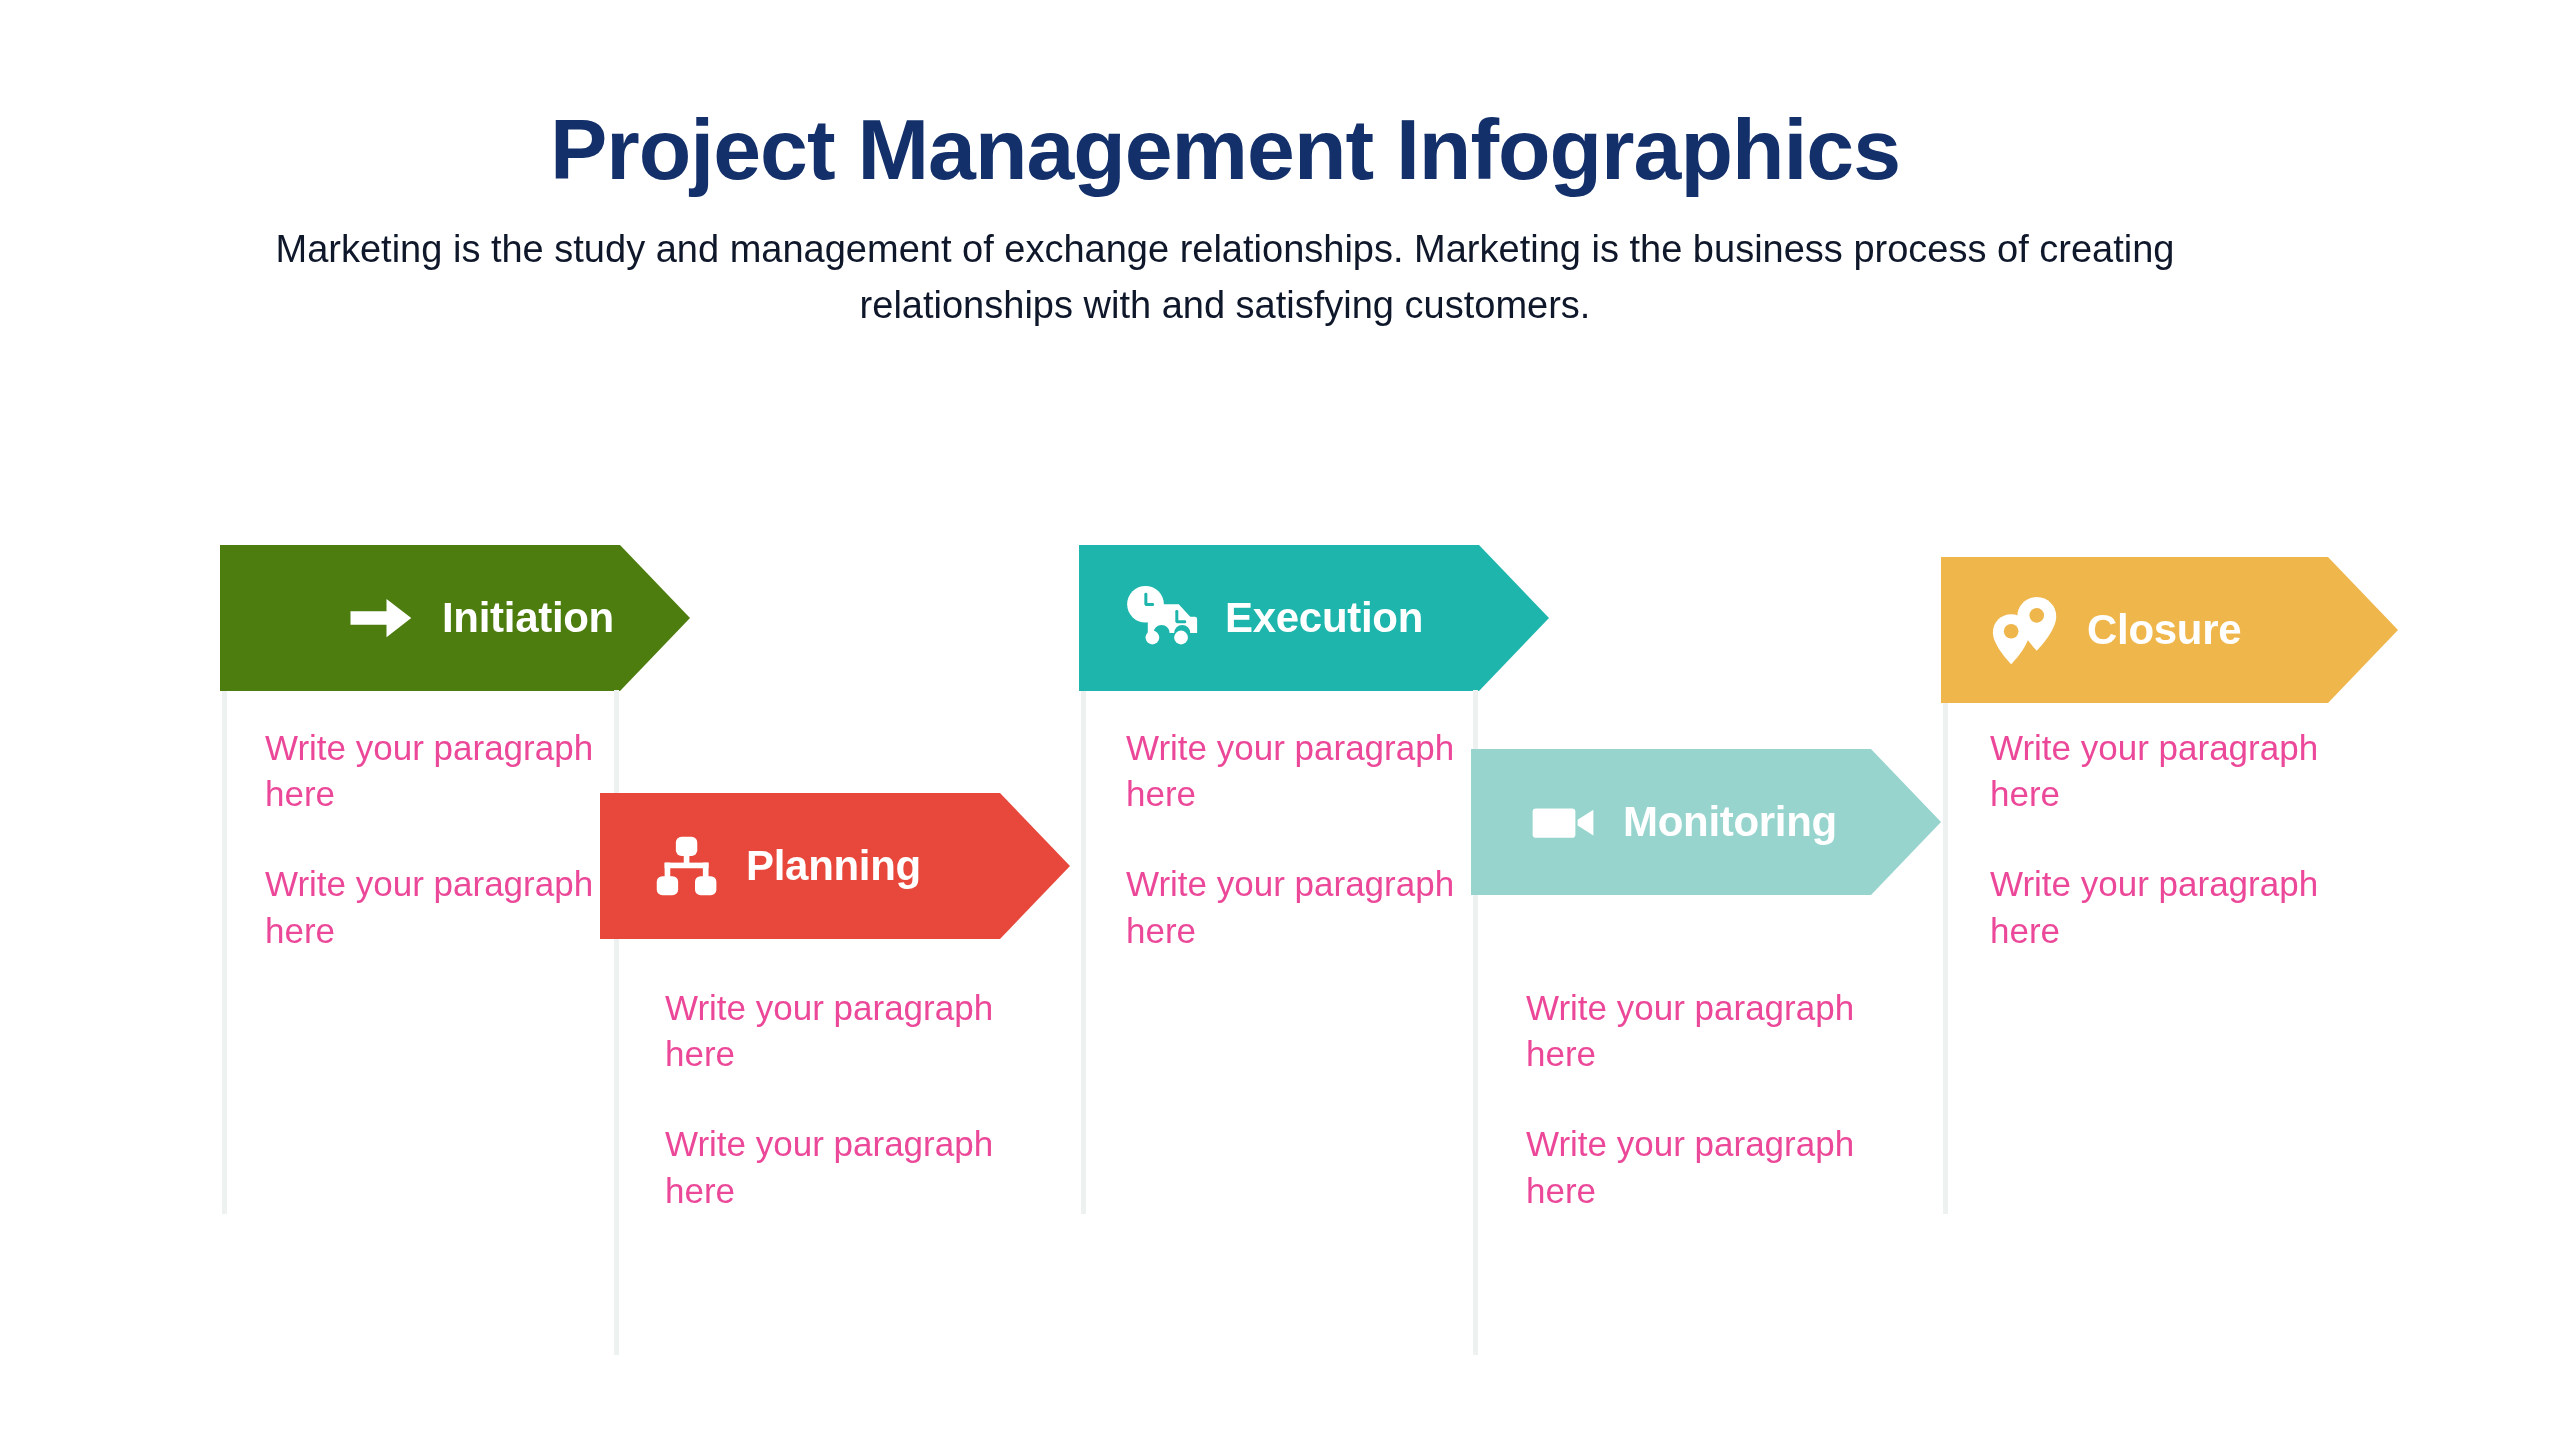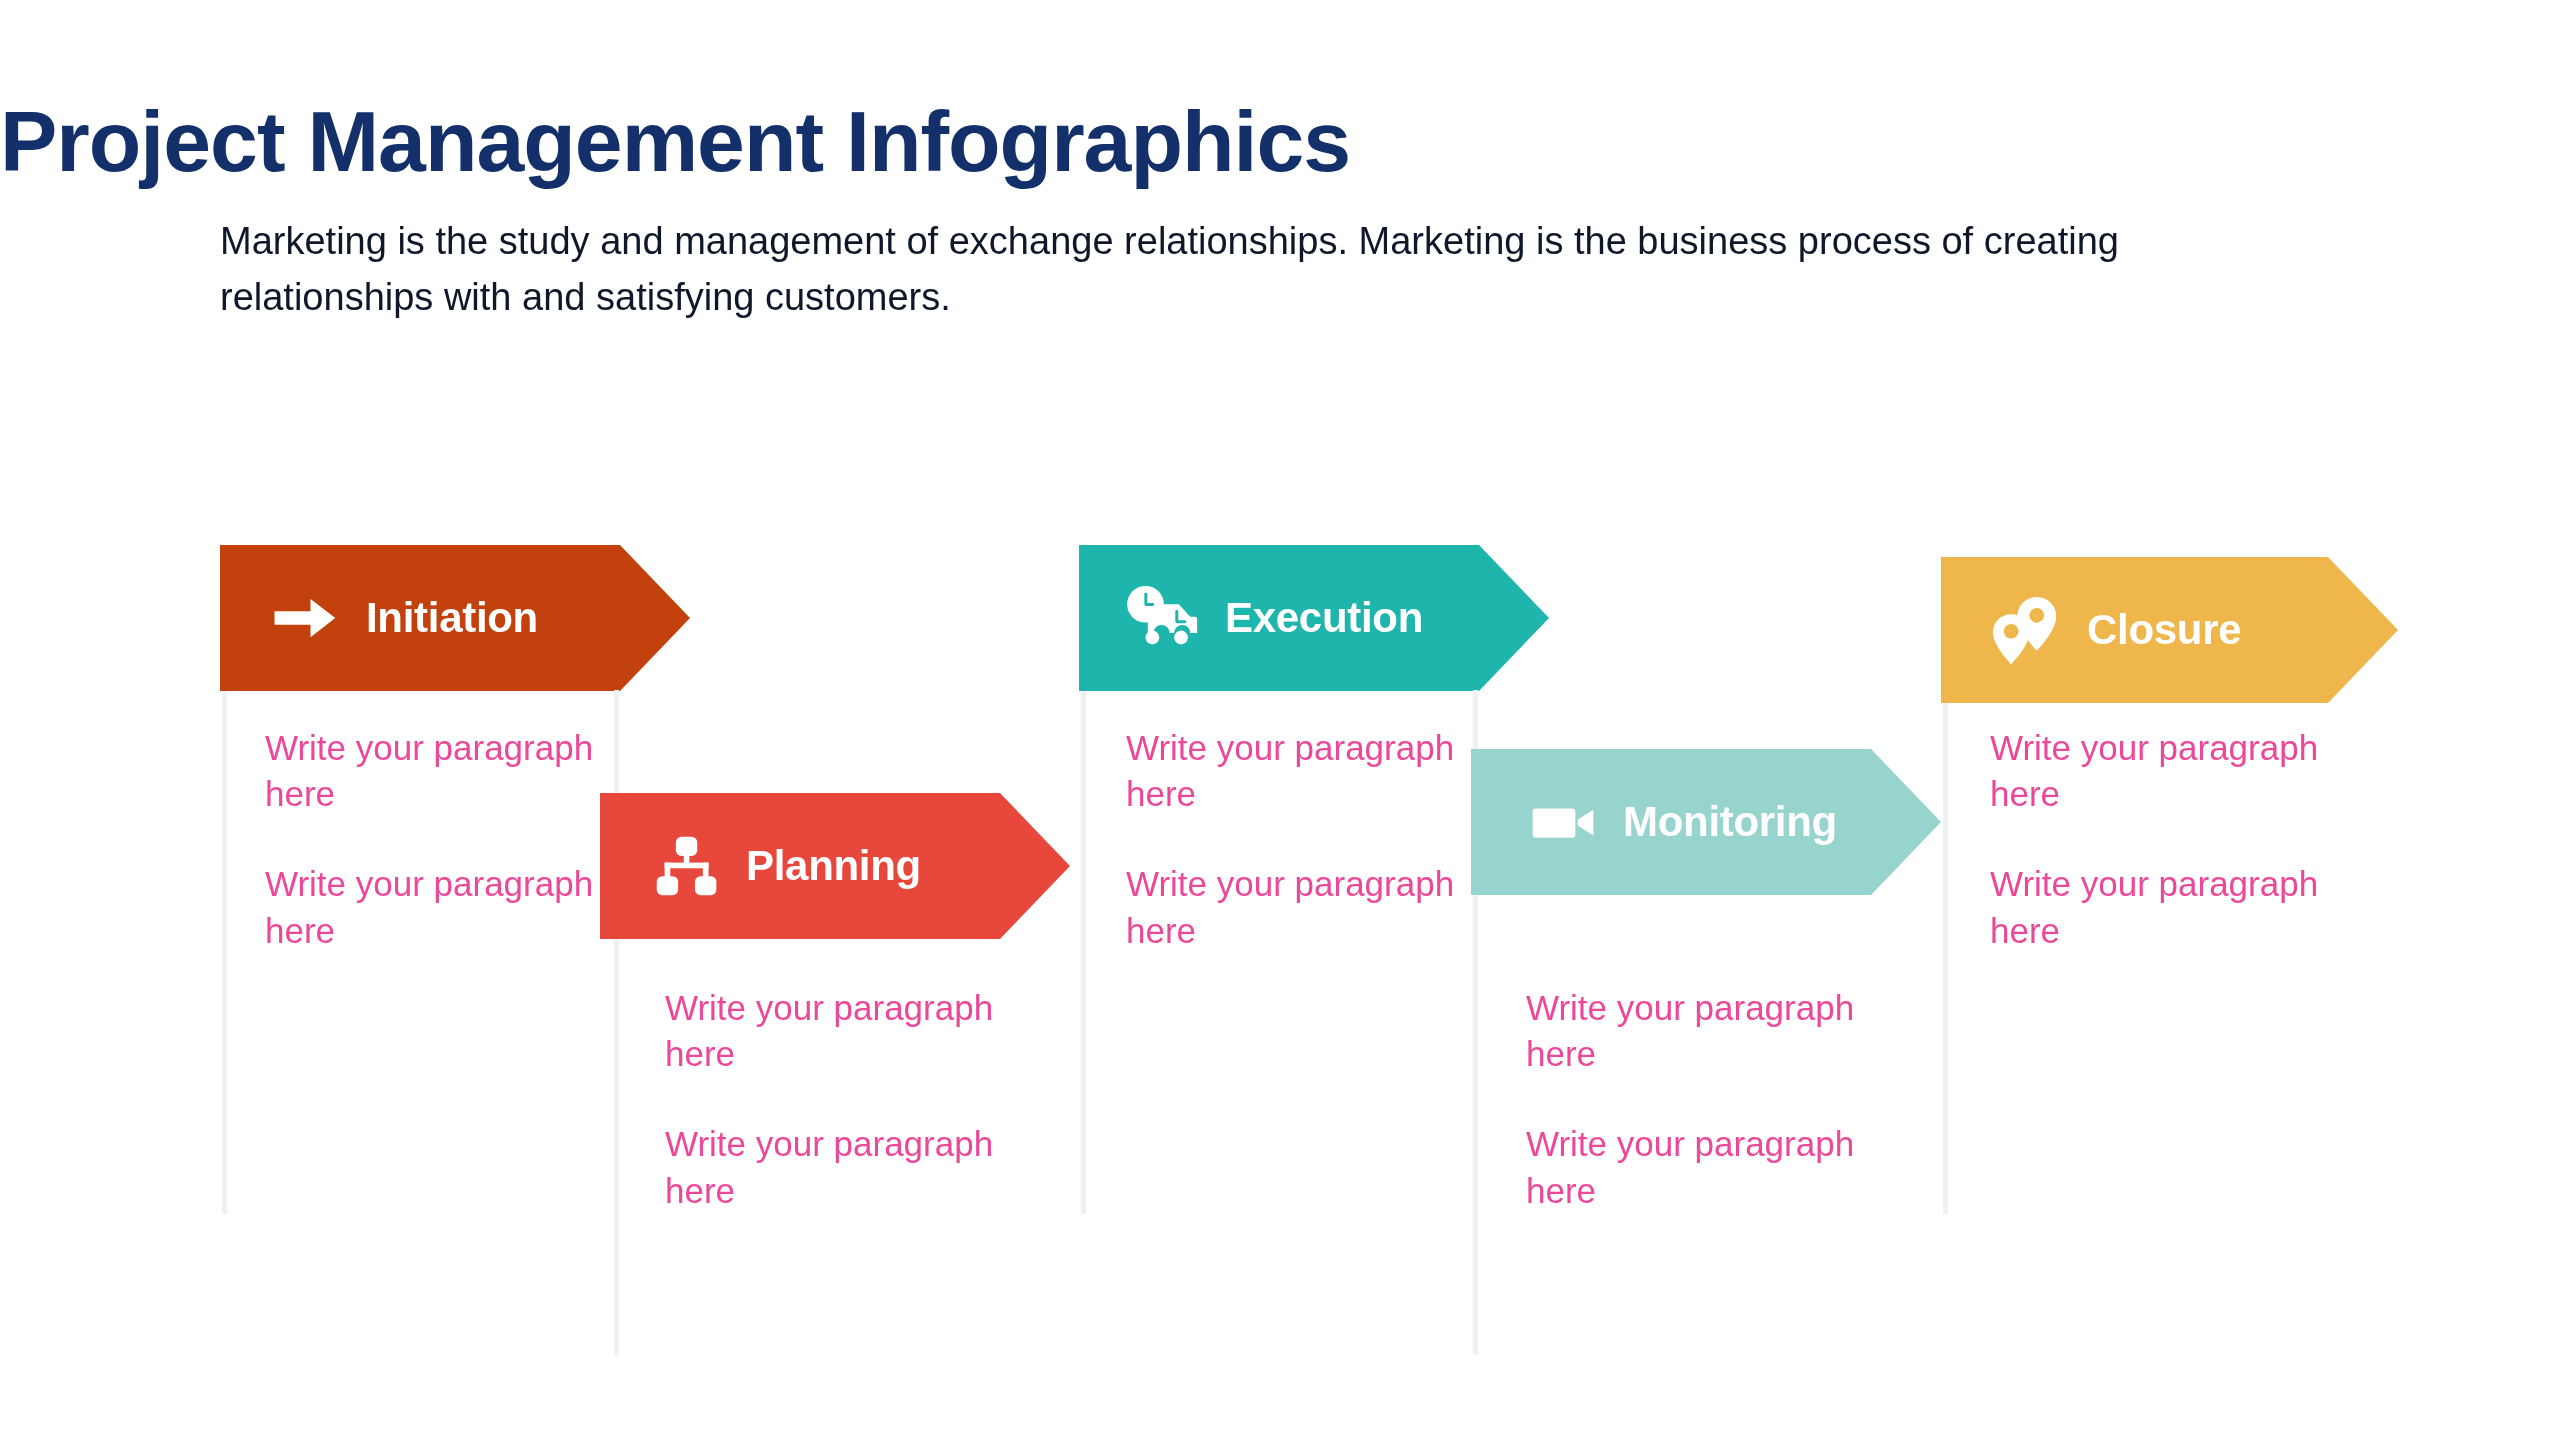--- a/index.html
+++ b/index.html
@@ -13,23 +13,23 @@
     position: relative;
     overflow: hidden;
     font-family: "Liberation Sans", sans-serif;
     -webkit-font-smoothing: antialiased;
   }
 
   
   #header {
     position: absolute;
     left: 0;
-    top: 0;
+    top: 8px;
     width: 2450px;
-    text-align: left;
+    text-align: center;
   }
   #page-title {
     margin: 0;
     padding-top: 96px;
     font-size: 86px;
     font-weight: bold;
     letter-spacing: -1px;
     color: #13306B;
     line-height: 1.05;
     font-family: "Liberation Sans", sans-serif;
@@ -116,21 +116,21 @@
 <div id="header">
   <h1 id="page-title">Project Management Infographics</h1>
   <p id="page-subtitle">Marketing is the study and management of exchange relationships. Marketing is the business process of creating relationships with and satisfying customers.</p>
 </div>
 
 <div id="steps">
 
   <div class="step">
     <div class="divider" style="left:222px; top:690px; height:524px;"></div>
 
-    <div class="banner" style="left:220px; top:545px; width:470px; background:#c2410c;">
+    <div class="banner" style="left:220px; top:545px; width:470px; background:#4d7c0f;justify-content:center;">
       <span class="banner-icon">
         <svg width="72" height="72" viewBox="0 0 64 64" aria-hidden="true">
           <path fill="#ffffff" d="M4 26 h32 v-11 l22 17 -22 17 v-11 h-32 z"></path>
         </svg>
       </span>
       <span class="banner-label">Initiation</span>
     </div>
 
     <div class="body-block" style="left:265px; top:725px;">
       <p class="para">Write your paragraph here</p>

